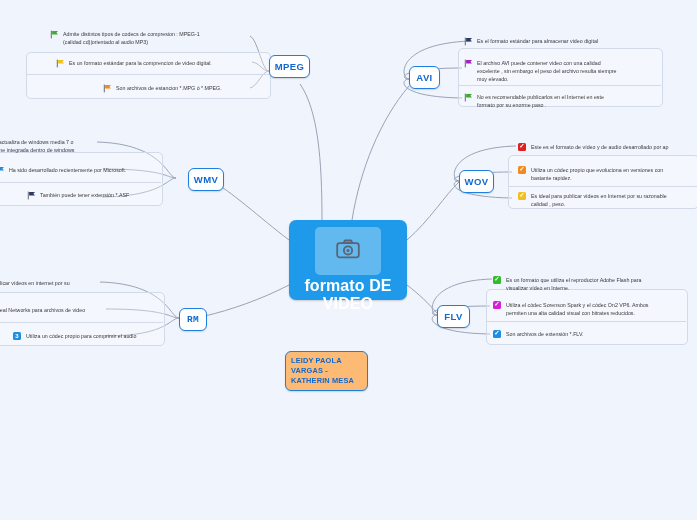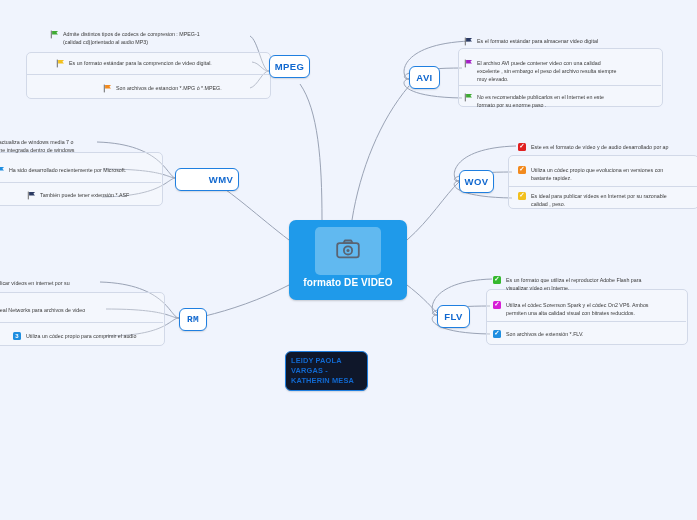--- a/index.html
+++ b/index.html
@@ -56,21 +56,21 @@
     align-items: center;
     justify-content: center;
   }
   .center-title {
     position: absolute;
     left: 0;
     right: 0;
     top: 57px;
     text-align: center;
     color: #ffffff;
-    font-size: 10px;
+    font-size: 16px;
     font-weight: bold;
     letter-spacing: .1px;
   }
 
   
   .topic {
     position: absolute;
     background: #ffffff;
     border: 1.6px solid #1f7fe0;
     border-radius: 6px;
@@ -82,30 +82,30 @@
     align-items: center;
     justify-content: center;
     box-shadow: 0 1px 1.5px rgba(0,0,0,.13);
     z-index: 5;
   }
   .topic-mpeg { left: 269px; top: 55px;  width: 39px; height: 21px; }
   .topic-avi  { left: 409px; top: 66px;  width: 29px; height: 21px; }
   .topic-wov  { left: 459px; top: 170px; width: 33px; height: 21px; }
   .topic-flv  { left: 437px; top: 305px; width: 31px; height: 21px; text-align: center; }
   .topic-rm   { left: 179px; top: 308px; width: 26px; height: 21px; font-family: Liberation Mono, monospace; }
-  .topic-wmv  { left: 175px; top: 168px; width: 34px; height: 21px; padding-left: 28px; }
+  .topic-wmv  { left: 188px; top: 168px; width: 34px; height: 21px; }
 
   
   .author-box {
     position: absolute;
     left: 285px;
     top: 351px;
     width: 83px;
     height: 40px;
-    background: #0f172a;
+    background: #fdba74;
     border: 1.6px solid #1f7fe0;
     border-radius: 6px;
     box-shadow: 0 1px 1.5px rgba(0,0,0,.13);
     padding: 4px 5px;
     box-sizing: border-box;
     color: #1168cf;
     font-size: 7.4px;
     font-weight: bold;
     line-height: 1.35;
     letter-spacing: .15px;

